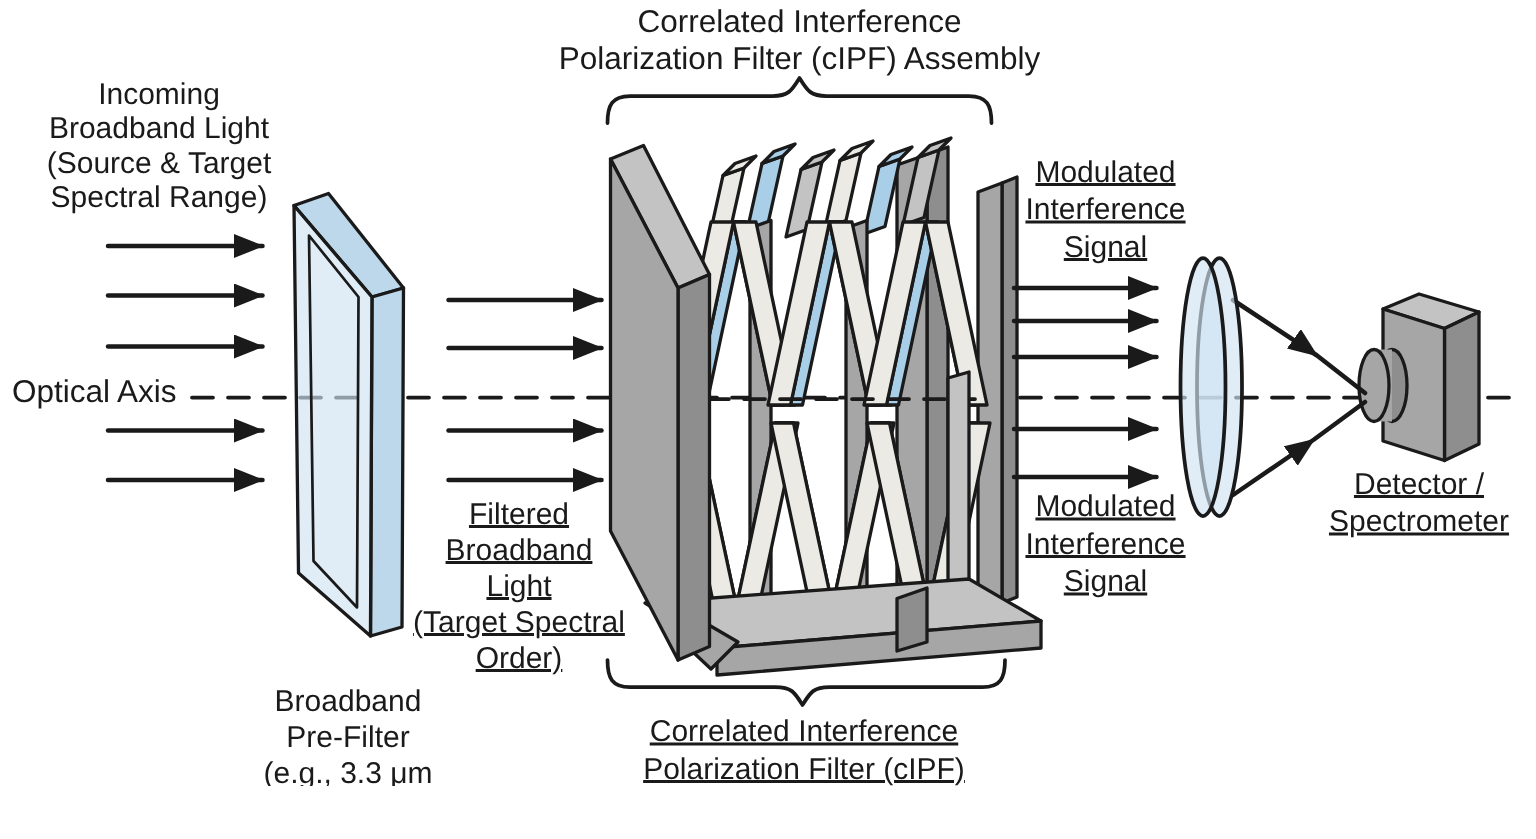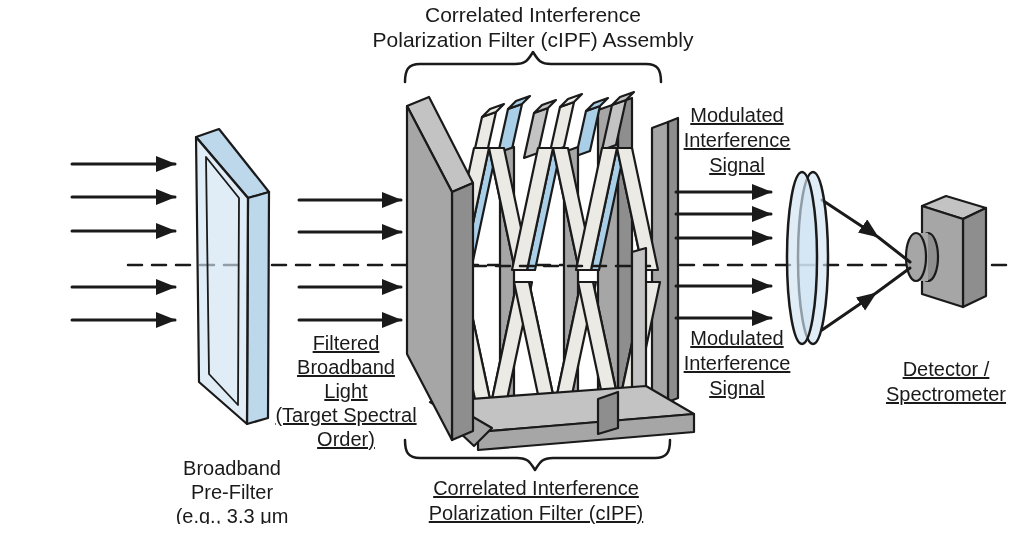--- a/index.html
+++ b/index.html
@@ -179,41 +179,46 @@
       <ellipse class="s-out sw25 f-glass" cx="802" cy="258" rx="15" ry="86"></ellipse>
     </g>
 
     <path class="s-out sw25 f-none" d="M405,82 C405,70 408,64 420,64 L515,64 C526,64 528,60 533,52 C538,60 540,64 551,64 L646,64 C658,64 661,70 661,82"></path>
     <path class="s-out sw25 f-none" d="M405,440 C405,452 408,458 420,458 L517,458 C528,458 530,462 535,470 C540,462 542,458 553,458 L655,458 C667,458 670,452 670,440"></path>
   </svg>
 
   <div class="label fs21" style="left:533px;top:2px;">Correlated Interference
 Polarization Filter (cIPF) Assembly</div>
 
-
+  <div class="label fs20 lh23" style="left:106px;top:52px;">Incoming
+Broadband Light
+(Source &amp; Target
+Spectral Range)</div>
+
+  <div class="label left-anchor fs21" style="left:8px;top:249px;">Optical Axis</div>
 
   <div class="label fs20" style="left:346px;top:331px;text-decoration:underline;">Filtered
 Broadband
 Light
 (Target Spectral
 Order)</div>
 
   <div class="label fs20" style="left:232px;top:456px;">Broadband
 Pre-Filter
 (e.g., 3.3 μm
 Bandpass)</div>
 
   <div class="label fs20 lh25" style="left:737px;top:103px;">Modulated
 Interference
 Signal</div>
 
   <div class="label fs20 lh25" style="left:737px;top:326px;">Modulated
 Interference
 Signal</div>
 
-  <div class="label fs20 lh25" style="left:946px;top:311px;margin-top:46px;">Detector /
+  <div class="label fs20 lh25" style="left:946px;top:311px;">Detector /
 Spectrometer</div>
 
   <div class="label fs20 lh25" style="left:536px;top:476px;">Correlated Interference
 Polarization Filter (cIPF)
 Assembly</div>
 
 </div>
 
 </body></html>

